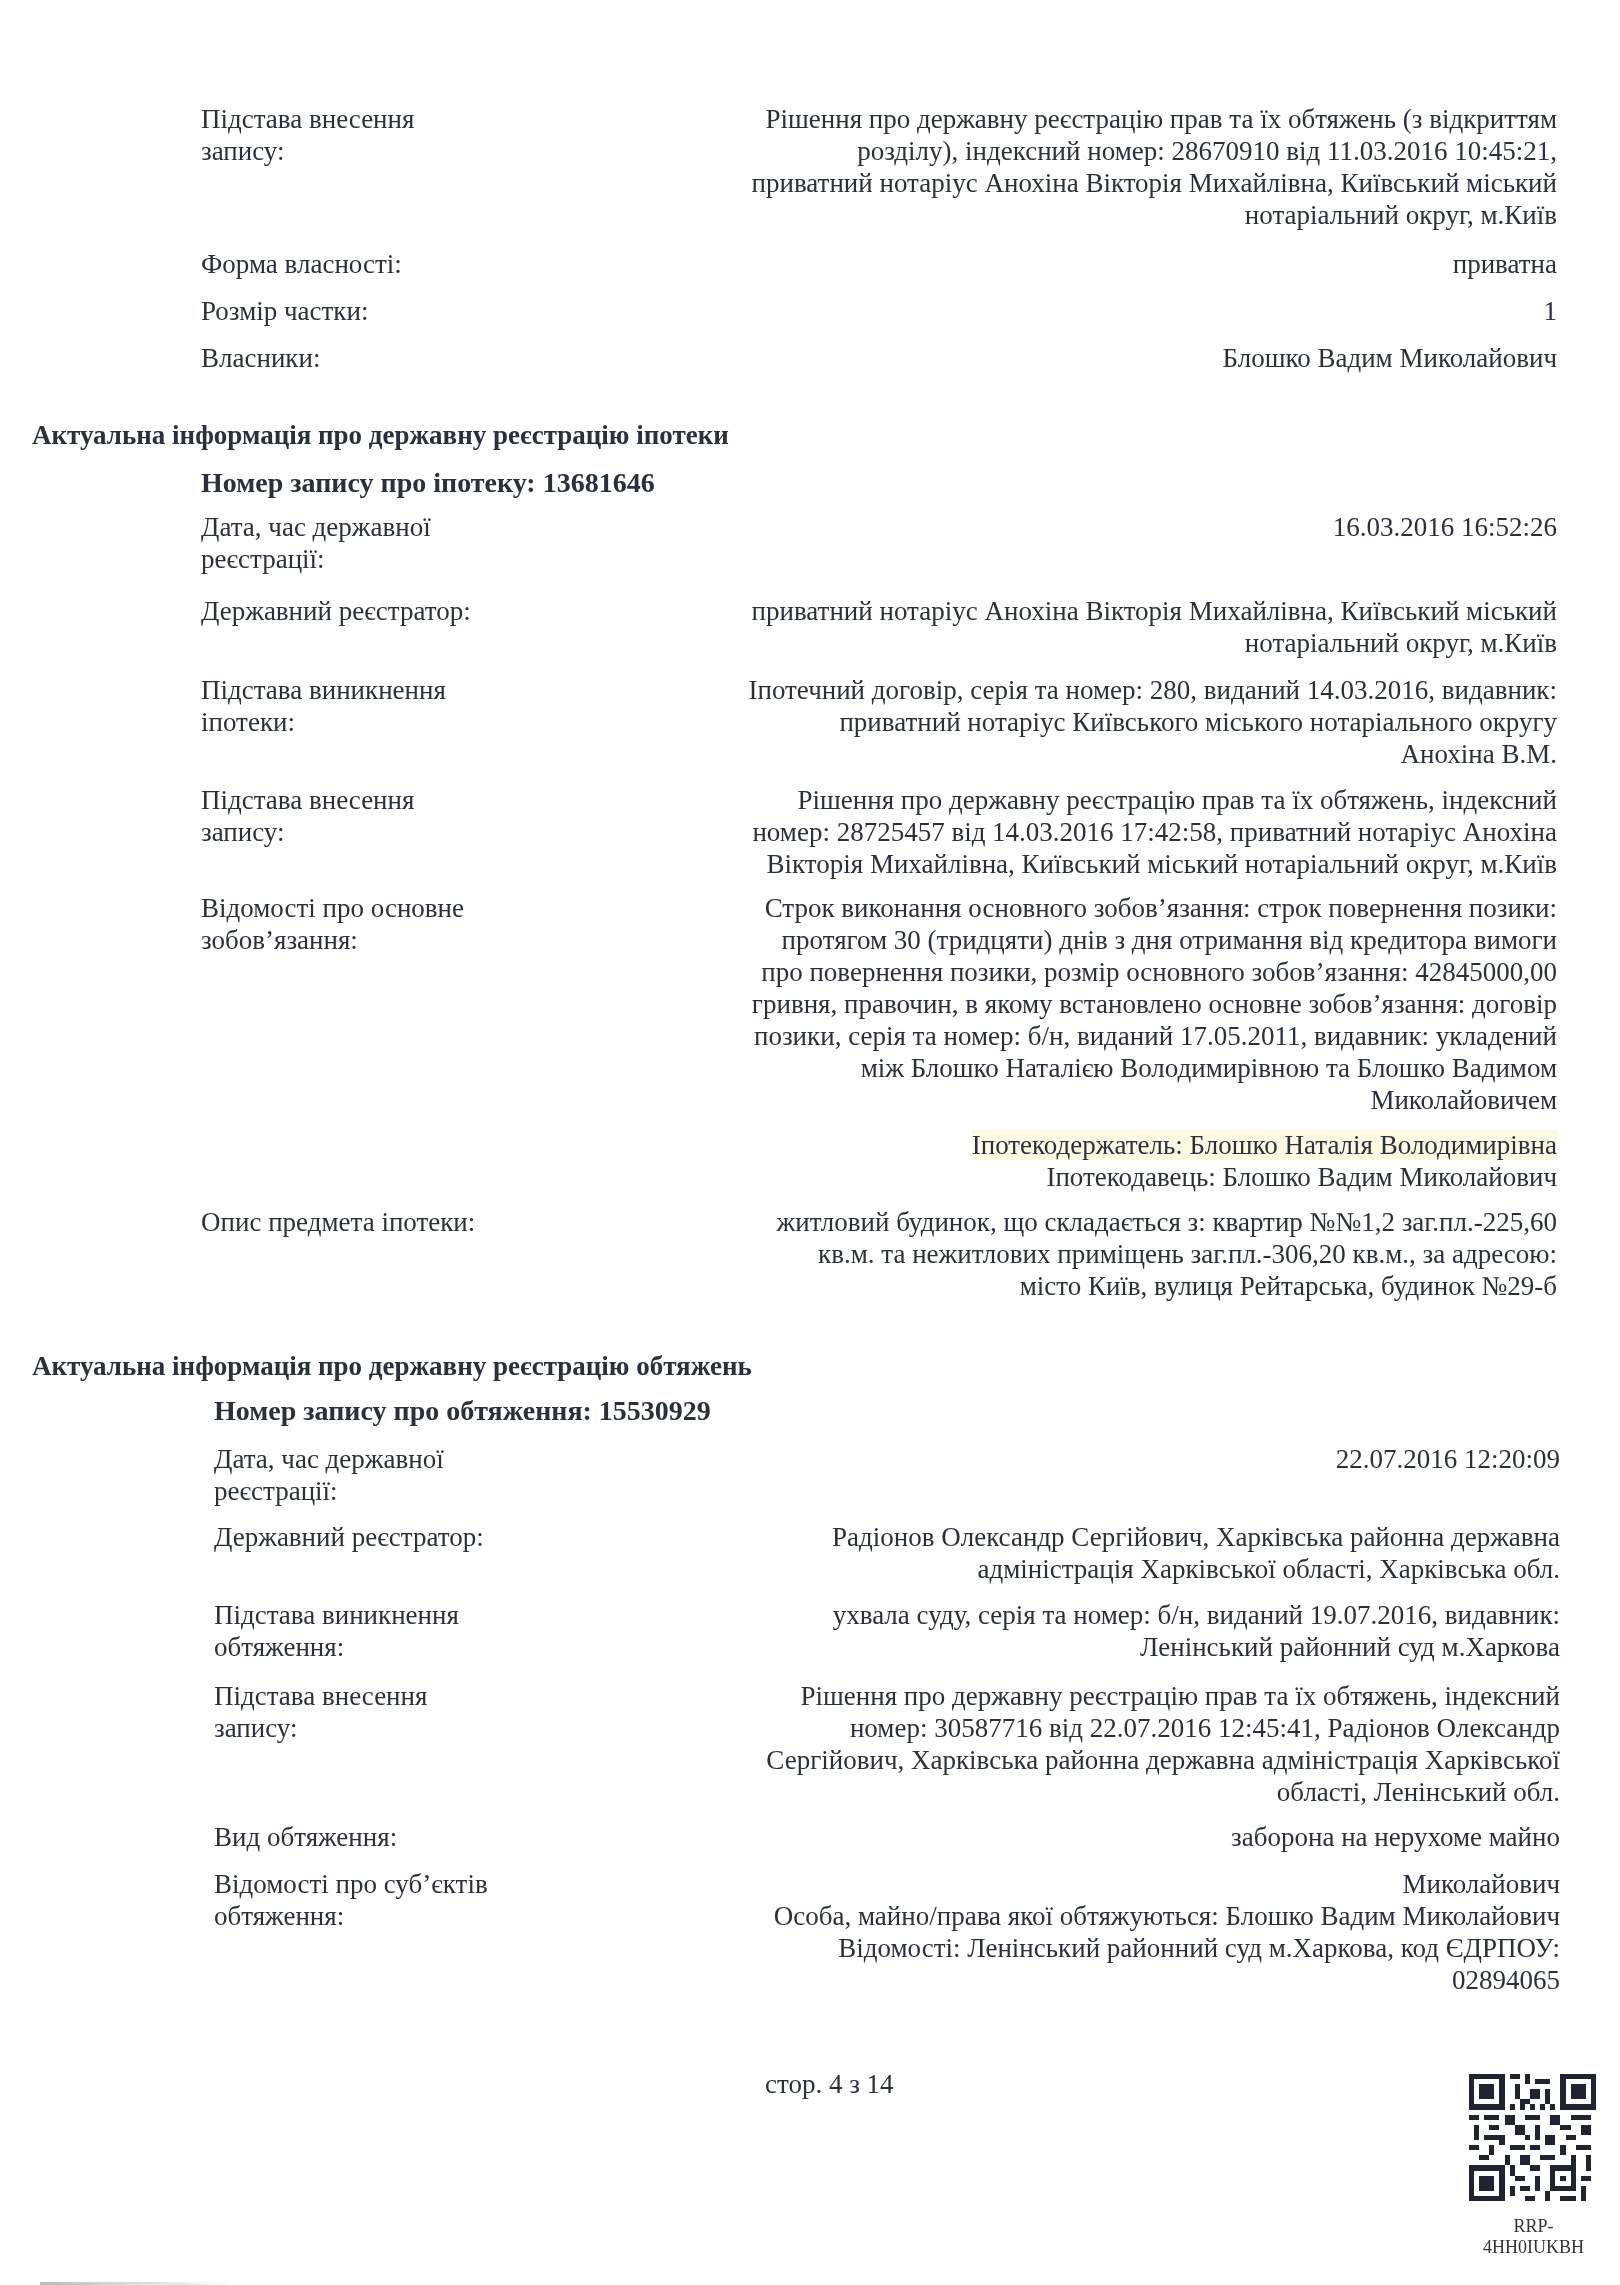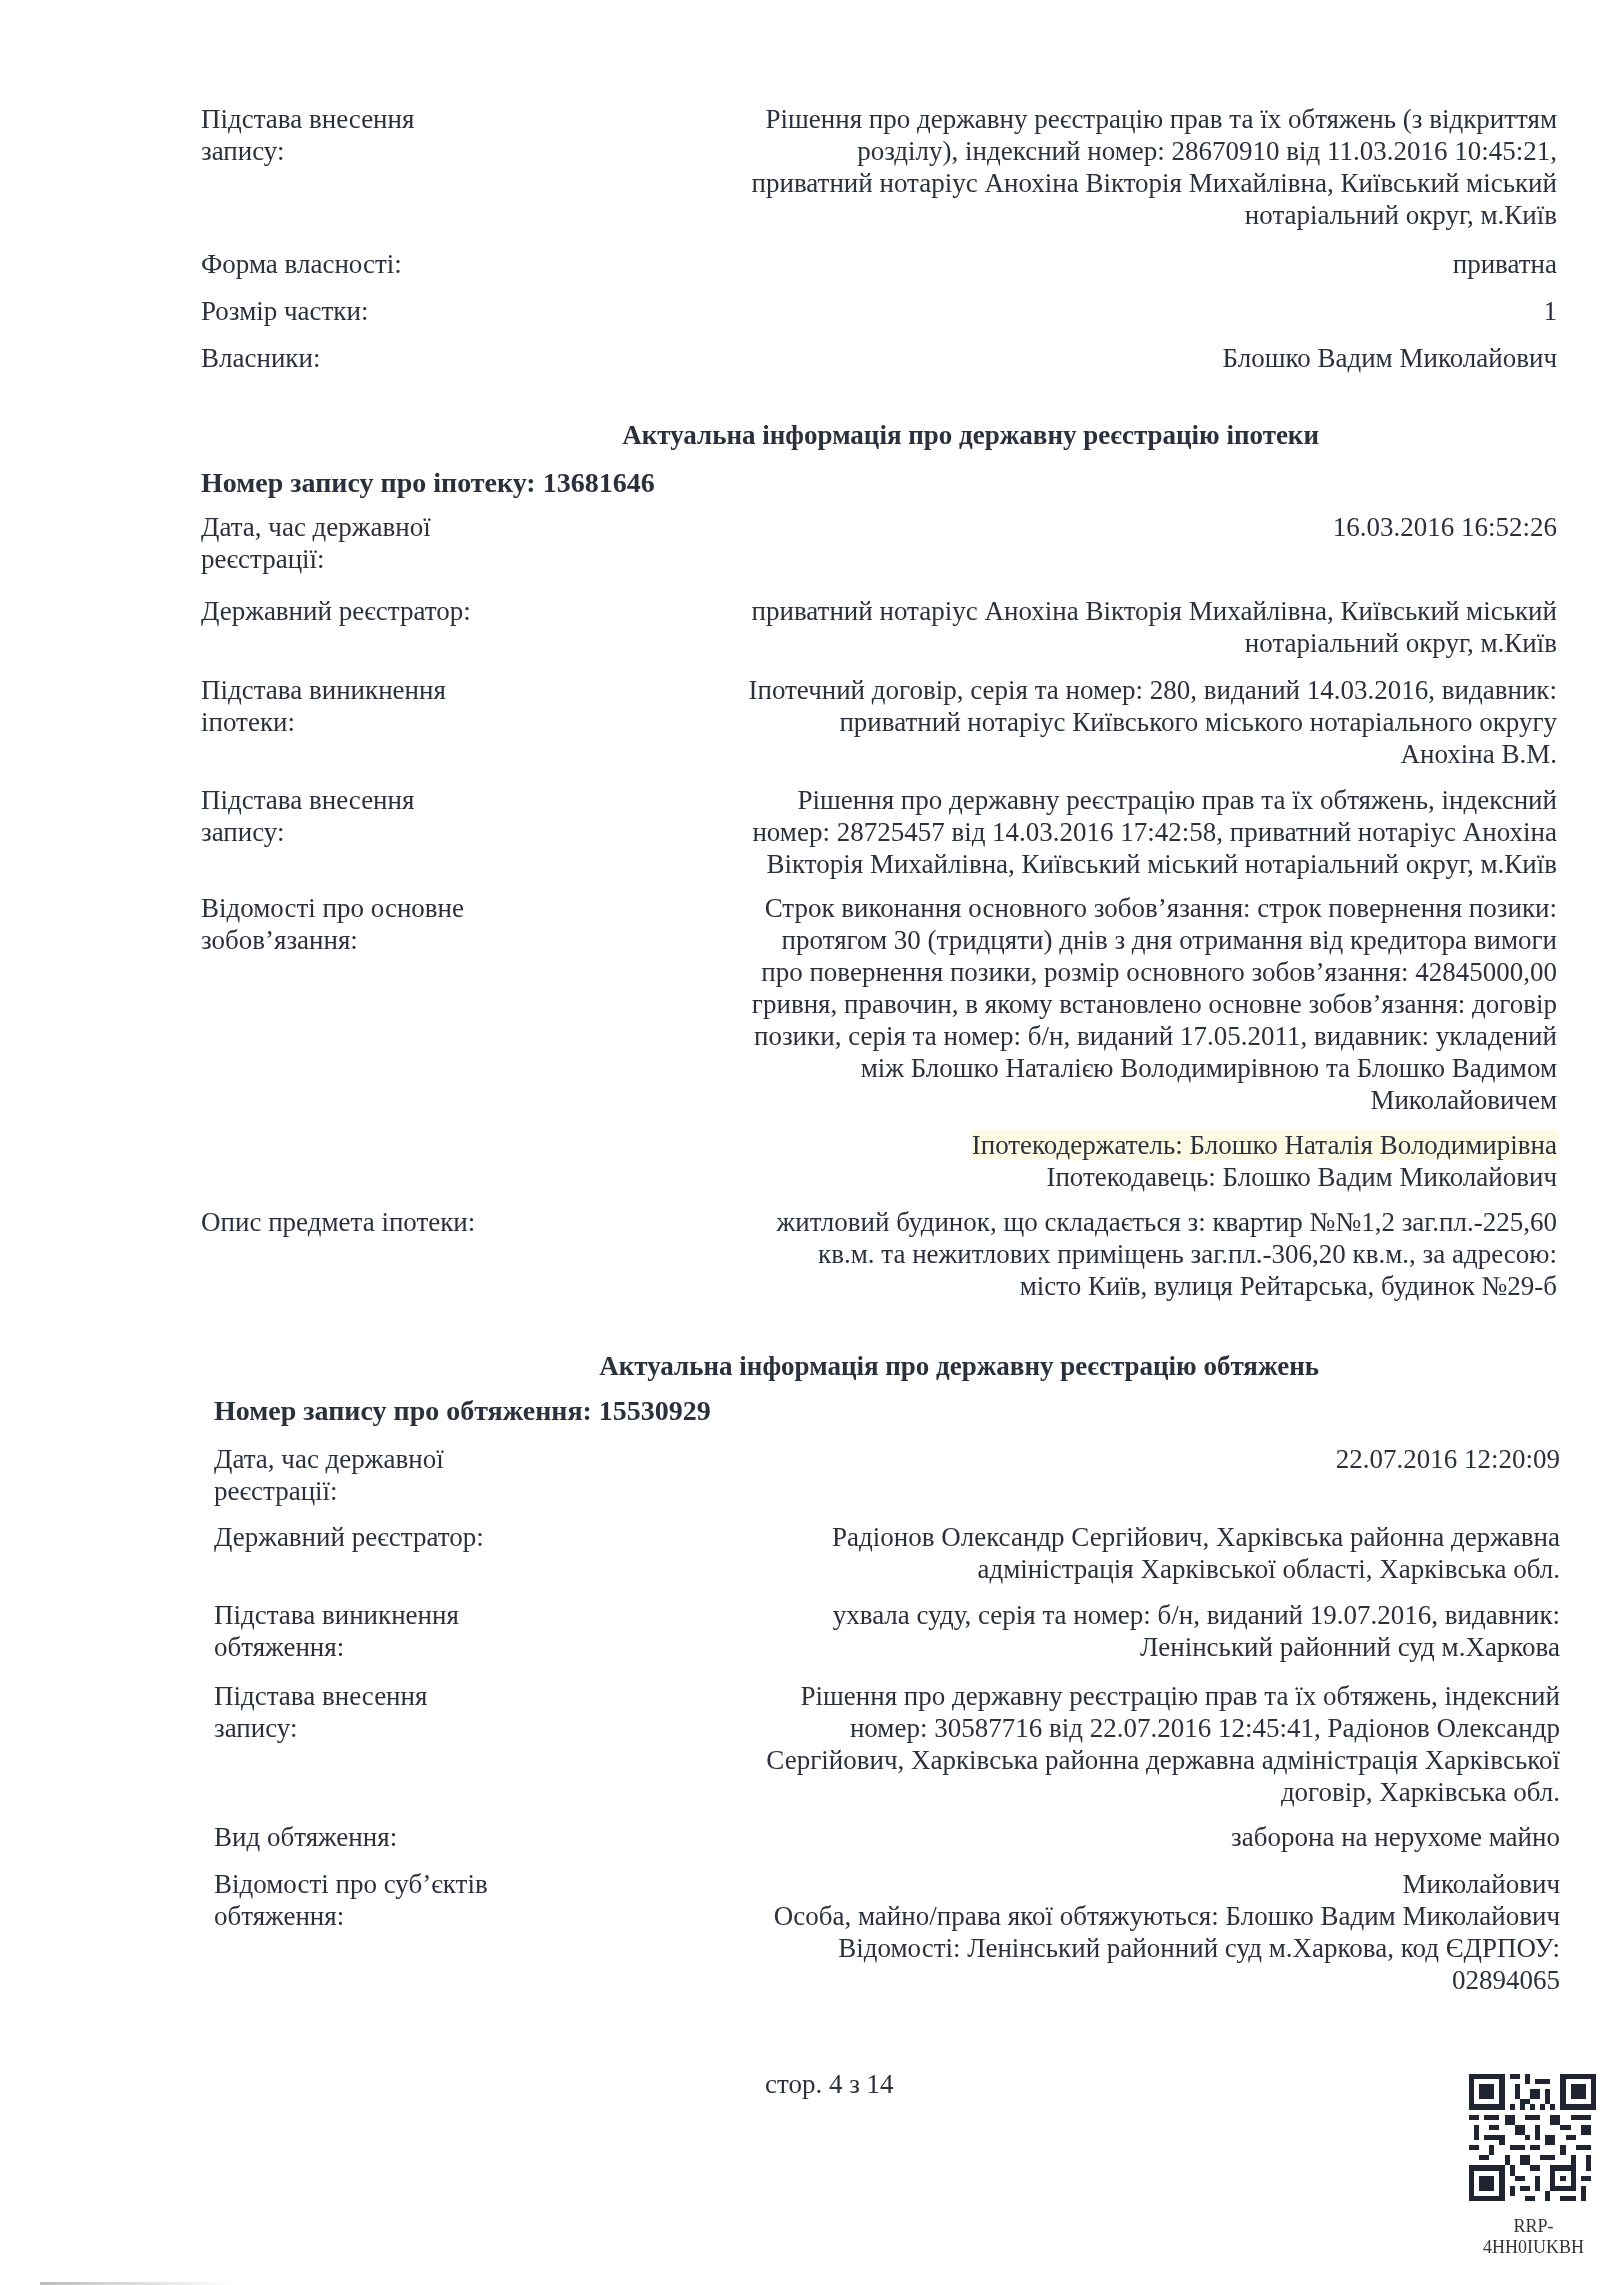--- a/index.html
+++ b/index.html
@@ -6,21 +6,21 @@
   body { width: 1621px; height: 2286px; position: relative; overflow: hidden;
          font-family: "Liberation Serif", "DejaVu Serif", serif; color: #2b303d; }
   .page { position: absolute; left: 16px; top: 0; width: 1621px; height: 2286px; margin-left: 16px; }
   .row { position: absolute; left: 169px; width: 1356px; display: flex; }
   .row.shift { left: 182px; width: 1346px; }
   .lbl { width: 382px; flex: 0 0 382px; font-size: 27px; line-height: 32px; }
   .row.shift .lbl { width: 371px; flex: 0 0 371px; }
   .val { flex: 1; font-size: 27px; line-height: 32px; text-align: right; }
   .val div { white-space: nowrap; }
   .hl { background: #fcfae3; }
-  .section-title { position: absolute; left: 0; width: 1287px; text-align: right;
+  .section-title { position: absolute; left: 0; width: 1287px; text-align: left;
                    font-weight: bold; font-size: 27px; line-height: 33px; }
   .record-no { position: absolute; font-weight: bold; font-size: 28px; line-height: 33px; }
   .footer-page { position: absolute; left: 733px; top: 2069px; font-size: 27px; }
   .qr { position: absolute; left: 1437px; top: 2074px; width: 127px; height: 127px; }
   .qr-code { position: absolute; left: 1438px; top: 2216px; width: 127px; text-align: center;
              font-size: 18px; letter-spacing: 0px; color: #333; }
   .scan-line { position: absolute; left: 7.8px; top: 2282px; width: 195px; height: 2.9px;
                background: linear-gradient(90deg,#bbb,#ddd,#fff); }
 </style>
 </head>
@@ -151,21 +151,21 @@
   </div>
   <div class="row shift" style="top:1680px">
     <div class="lbl">
       <div>Підстава внесення</div>
       <div>запису:</div>
     </div>
     <div class="val">
       <div>Рішення про державну реєстрацію прав та їх обтяжень, індексний</div>
       <div>номер: 30587716 від 22.07.2016 12:45:41, Радіонов Олександр</div>
       <div>Сергійович, Харківська районна державна адміністрація Харківської</div>
-      <div>договір, Харківська обл.</div>
+      <div>області, Ленінський обл.</div>
     </div>
   </div>
   <div class="row shift" style="top:1821px">
     <div class="lbl">Вид обтяження:</div>
     <div class="val">заборона на нерухоме майно</div>
   </div>
   <div class="row shift" style="top:1868px">
     <div class="lbl">
       <div>Відомості про суб’єктів</div>
       <div>обтяження:</div>

